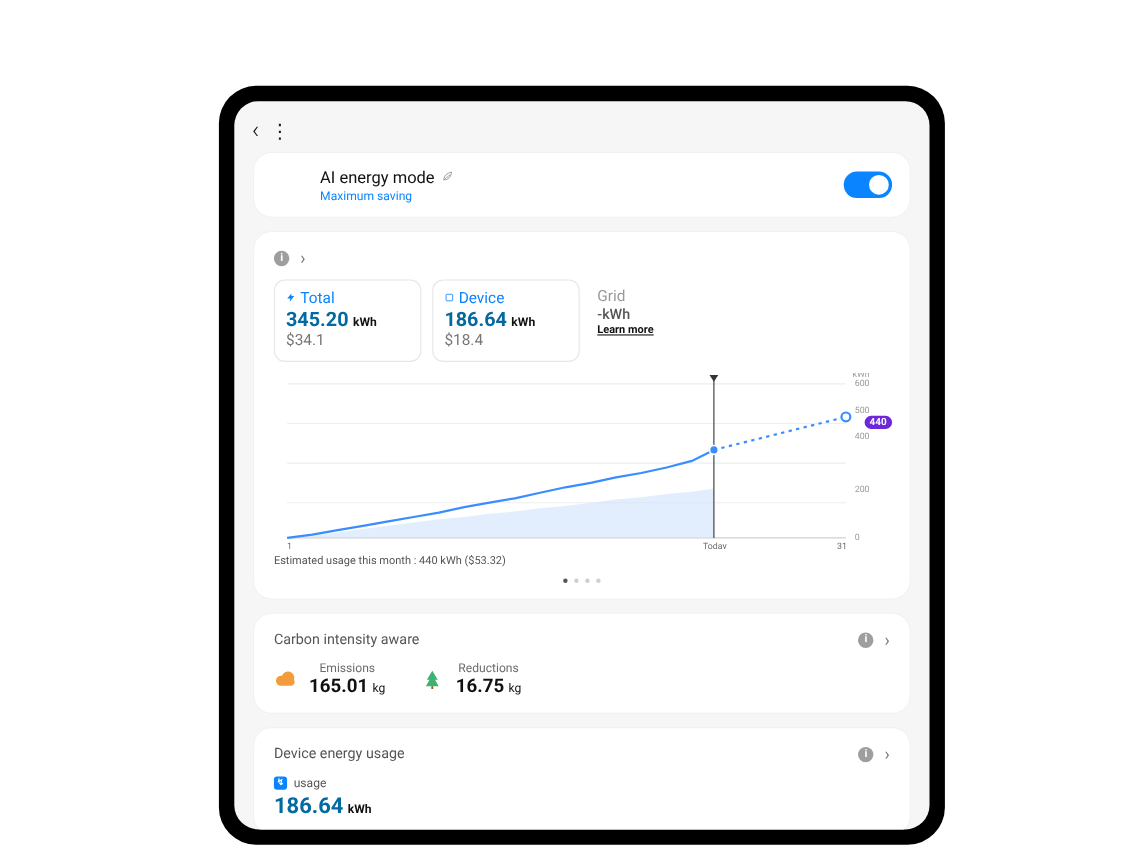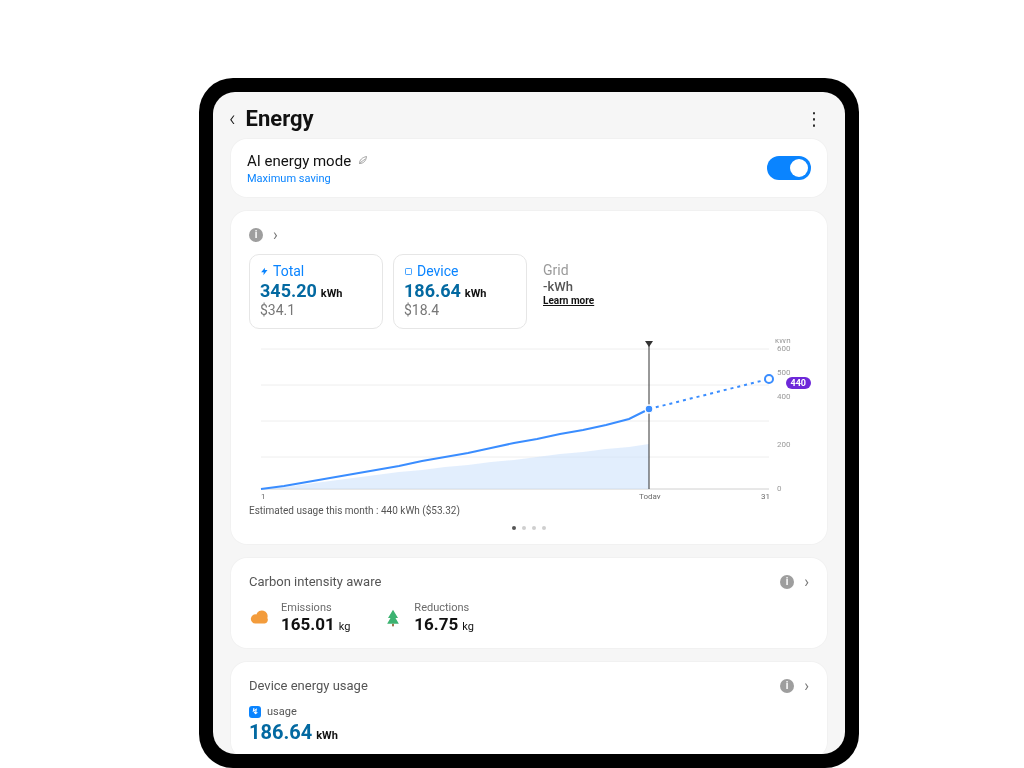--- a/index.html
+++ b/index.html
@@ -51,21 +51,21 @@
   .card {
     background: #fff;
     border-radius: 16px;
     padding: 14px 18px;
     box-shadow: 0 0 0 1px rgba(0,0,0,0.02);
   }
   .ai-card {
     display: flex; align-items: center;
     padding: 12px 16px;
   }
-  .ai-left { display: flex; flex-direction: column; gap: 2px; }
+  .ai-left { display: flex; flex-direction: column; gap: 2px; margin-left: 44px; }
   .ai-title-row { display: flex; align-items: center; gap: 6px; }
   .ai-title { font-size: 15px; color: #111; }
   .leaf-icon svg { width: 12px; height: 12px; }
   .ai-sub { font-size: 11px; color: #0a84ff; }
   .toggle {
     margin-left: auto;
     width: 44px; height: 24px;
     background: #0a84ff;
     border-radius: 14px;
     position: relative;
@@ -121,21 +121,21 @@
     margin-top: 10px;
     display: flex; gap: 6px; justify-content: center;
   }
   .dot { width: 4px; height: 4px; border-radius: 50%; background: #cfcfcf; }
   .dot.active { background: #555; }
   .carbon-row {
     display: flex; gap: 32px; align-items: center; margin-top: 4px;
   }
   .carbon-item { display: flex; align-items: center; gap: 10px; }
   .carbon-icon { width: 22px; height: 22px; display: flex; align-items: center; justify-content: center; }
-  .carbon-texts { display: flex; flex-direction: column; }
+  .carbon-texts { display: flex; flex-direction: column; text-align: center; }
   .carbon-label { font-size: 11px; color: #6b6b6b; }
   .carbon-val { display: flex; align-items: baseline; gap: 4px; }
   .carbon-num { font-size: 17px; font-weight: 700; color: #111; }
   .carbon-unit { font-size: 11px; color: #111; }
   .device-usage-row { display: flex; align-items: center; gap: 6px; margin-top: 4px; }
   .usage-badge {
     width: 12px; height: 12px; border-radius: 3px;
     background: #0a84ff;
     display: flex; align-items: center; justify-content: center;
     color: #fff; font-size: 8px; font-weight: 700;
@@ -152,21 +152,20 @@
   .xaxis-label { font-size: 8px; fill: #6b6b6b; }
 </style>
 </head>
 <body>
 
 <div class="device-frame">
   <div class="screen">
 
     <div class="header">
       <span class="back-chev">‹</span>
-      <span class="page-title">Energy</span>
       <span class="kebab">⋮</span>
     </div>
 
     <div class="content">
 
       <div class="card ai-card">
         <div class="ai-left">
           <div class="ai-title-row">
             <span class="ai-title">AI energy mode</span>
             <span class="leaf-icon">

